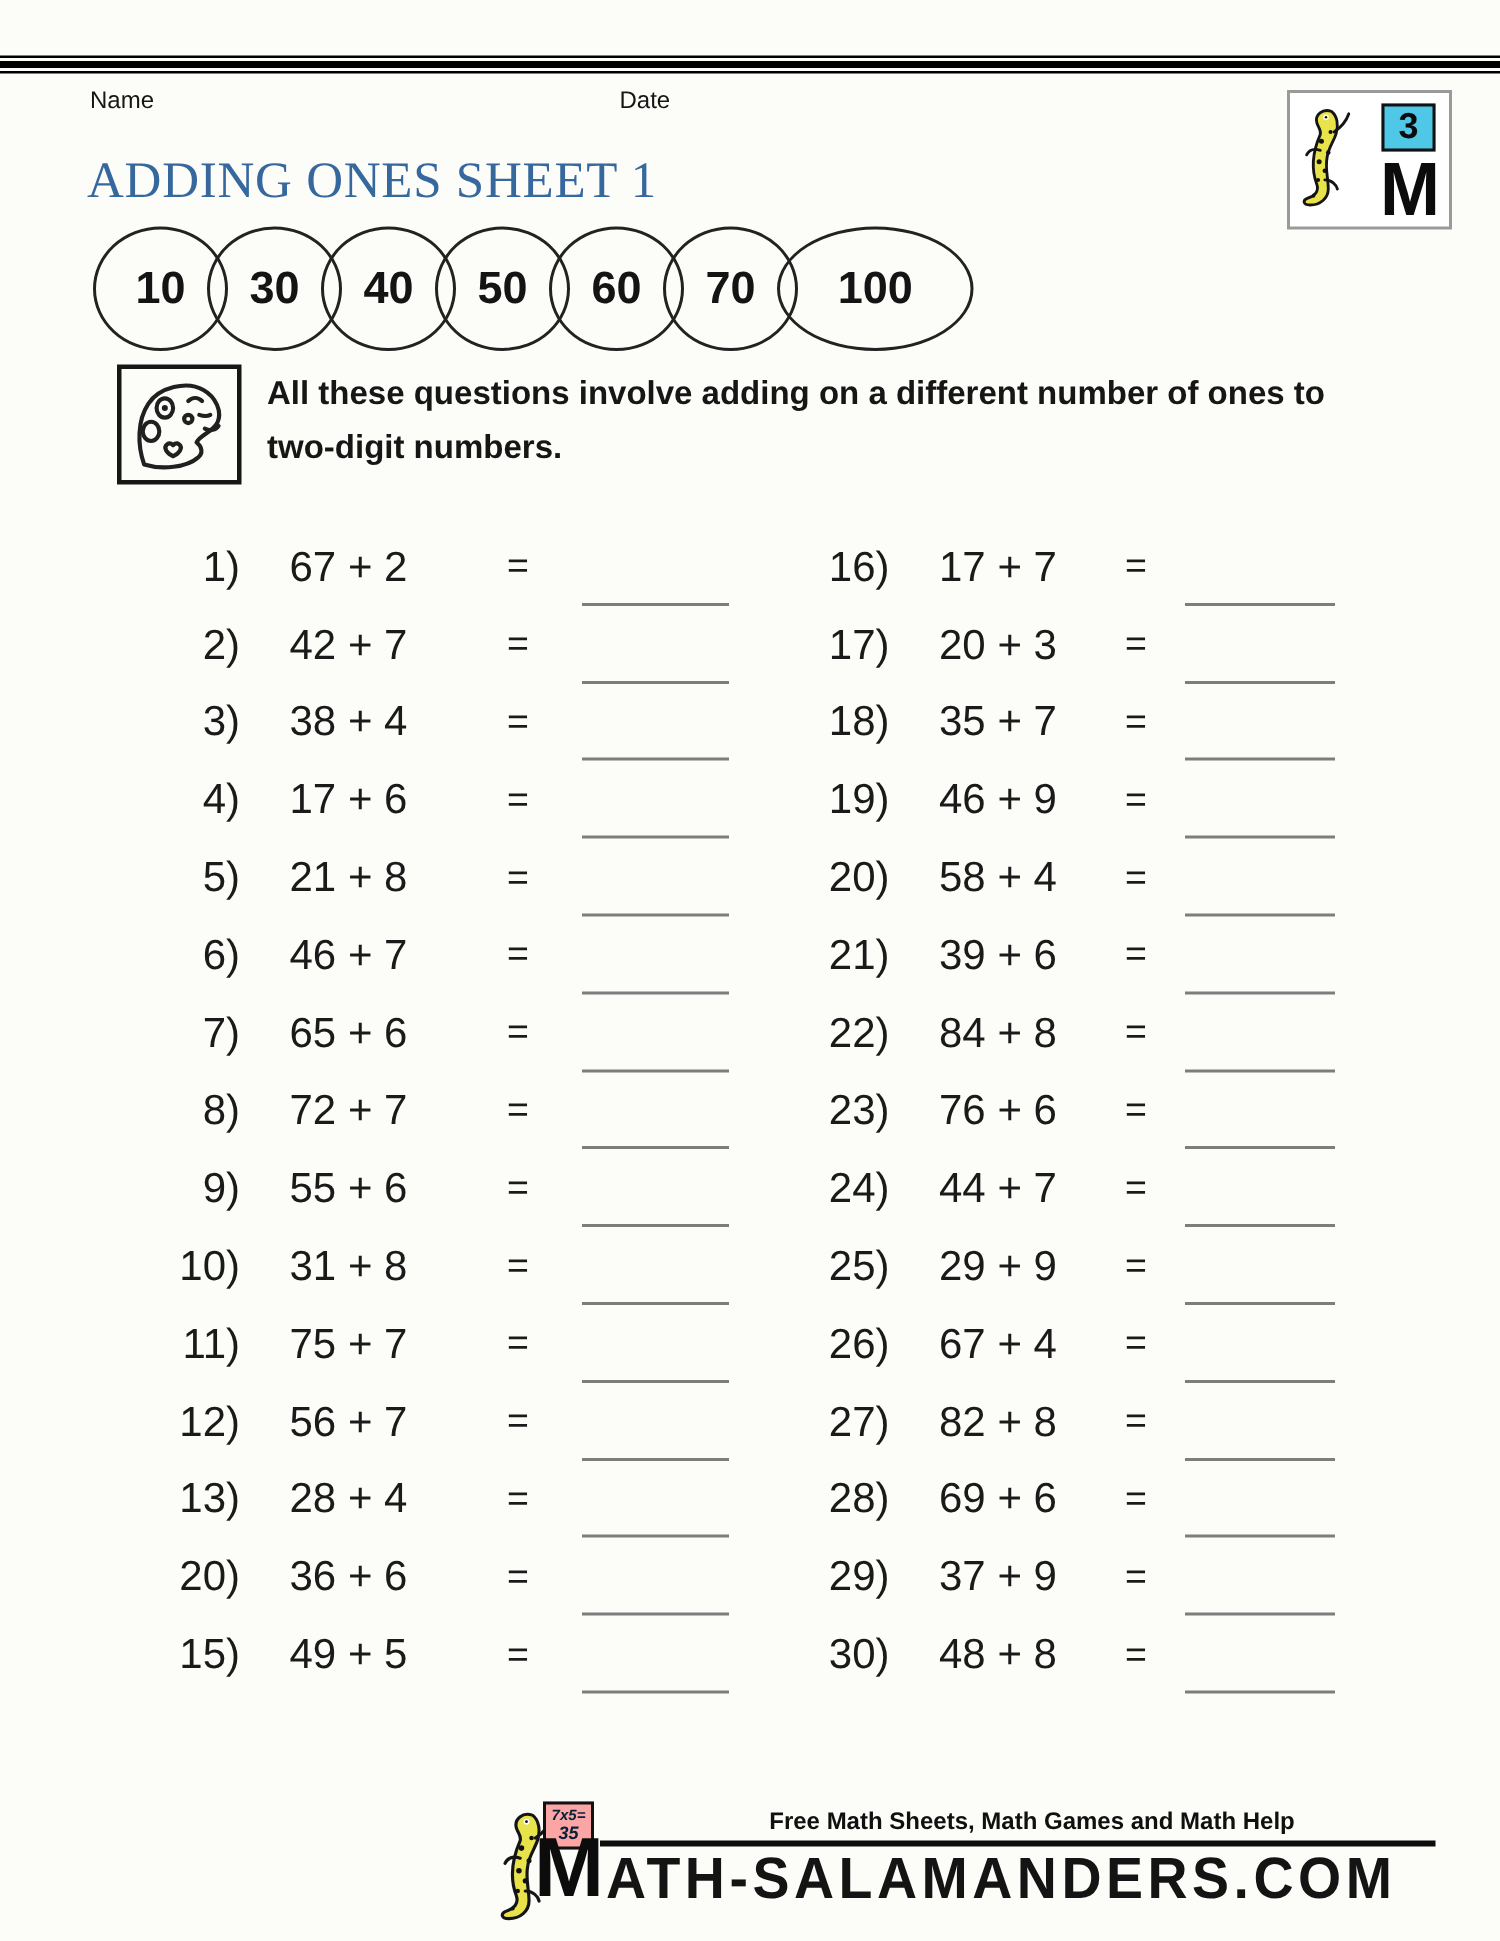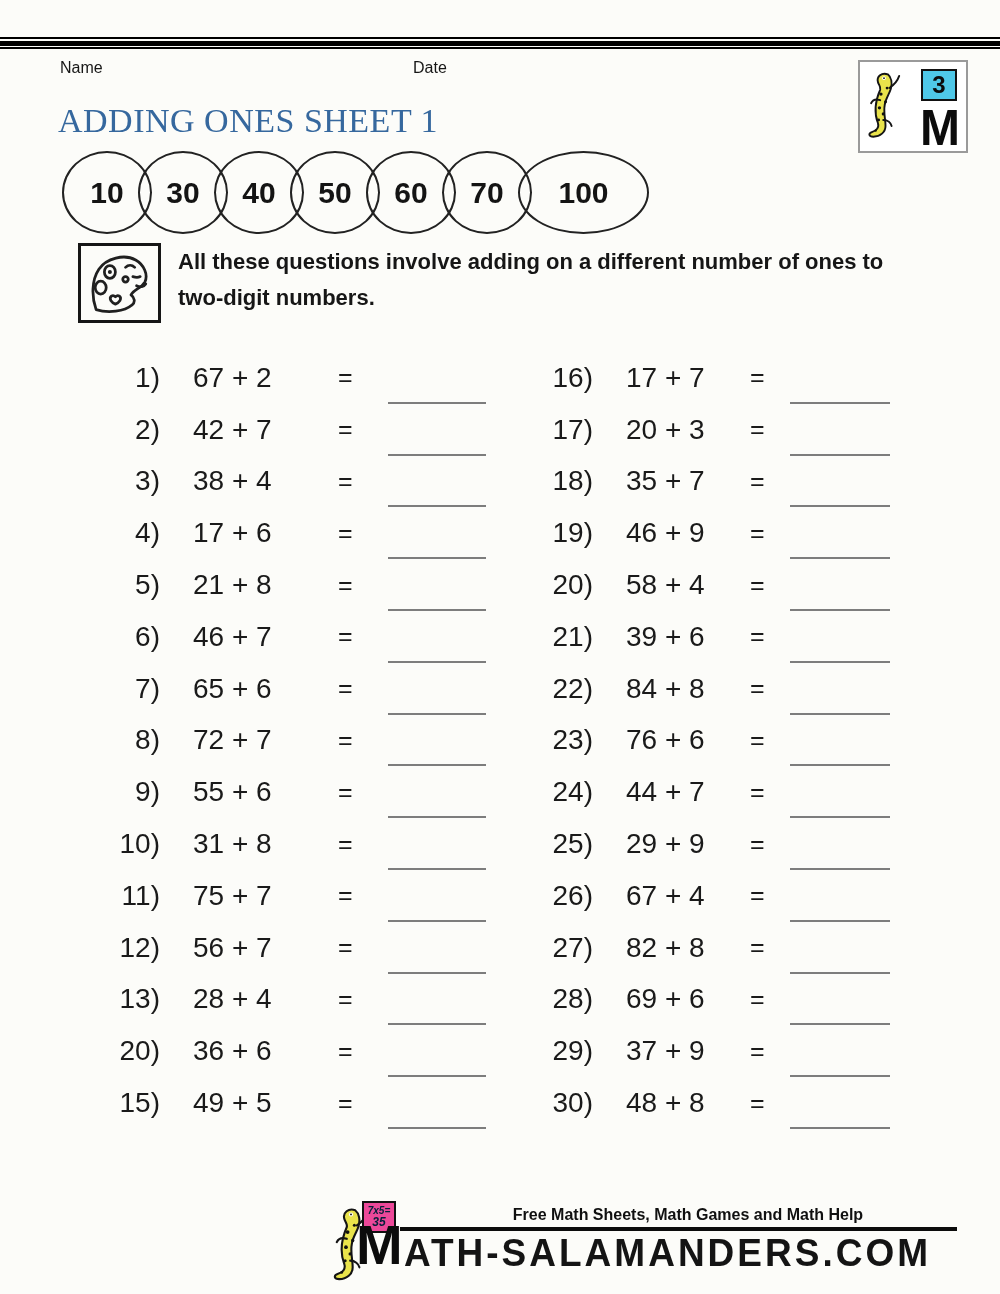--- a/index.html
+++ b/index.html
@@ -46,21 +46,21 @@
   .prow{display:flex;align-items:center;height:51.8px;font-size:28px;color:#1a1a1a;}
   .pnum{flex:none;width:48px;text-align:right;}
   .pexpr{flex:none;margin-left:33px;width:145px;}
   .peq{flex:none;width:22px;font-size:25px;}
   .pline{flex:none;margin-left:28px;width:98px;align-self:stretch;border-bottom:2px solid #7d7d7d;}
   .pcol-right .pexpr{width:124px;}
   .pcol-right .pline{margin-left:18px;width:100px;}
 
   
   .f-mascot{position:absolute;left:330px;top:1204px;}
-  .f-sign{position:absolute;left:362px;top:1201px;width:34px;height:32px;background:#ec4899;
+  .f-sign{position:absolute;left:362px;top:1201px;width:34px;height:32px;background:#fca5a5;
         border:2px solid #111;box-sizing:border-box;display:flex;flex-direction:column;
         align-items:center;justify-content:center;font-weight:bold;font-style:italic;color:#06203a;}
   .f-sign .l1{font-size:10px;line-height:10px;}
   .f-sign .l2{font-size:12px;line-height:12px;}
   .f-m{position:absolute;left:356px;top:1217px;font-size:56px;font-weight:900;line-height:1;color:#0c0c0c;}
   .f-tagline{position:absolute;left:418px;top:1206px;width:540px;text-align:center;
         font-size:16px;font-weight:bold;color:#101010;}
   .f-rule{position:absolute;left:400px;top:1227px;width:557px;height:4px;background:#0c0c0c;}
   .f-word{position:absolute;left:404px;top:1231px;font-size:37px;font-weight:900;letter-spacing:3px;
         white-space:nowrap;color:#141414;transform:scaleY(1.05);transform-origin:left top;}

